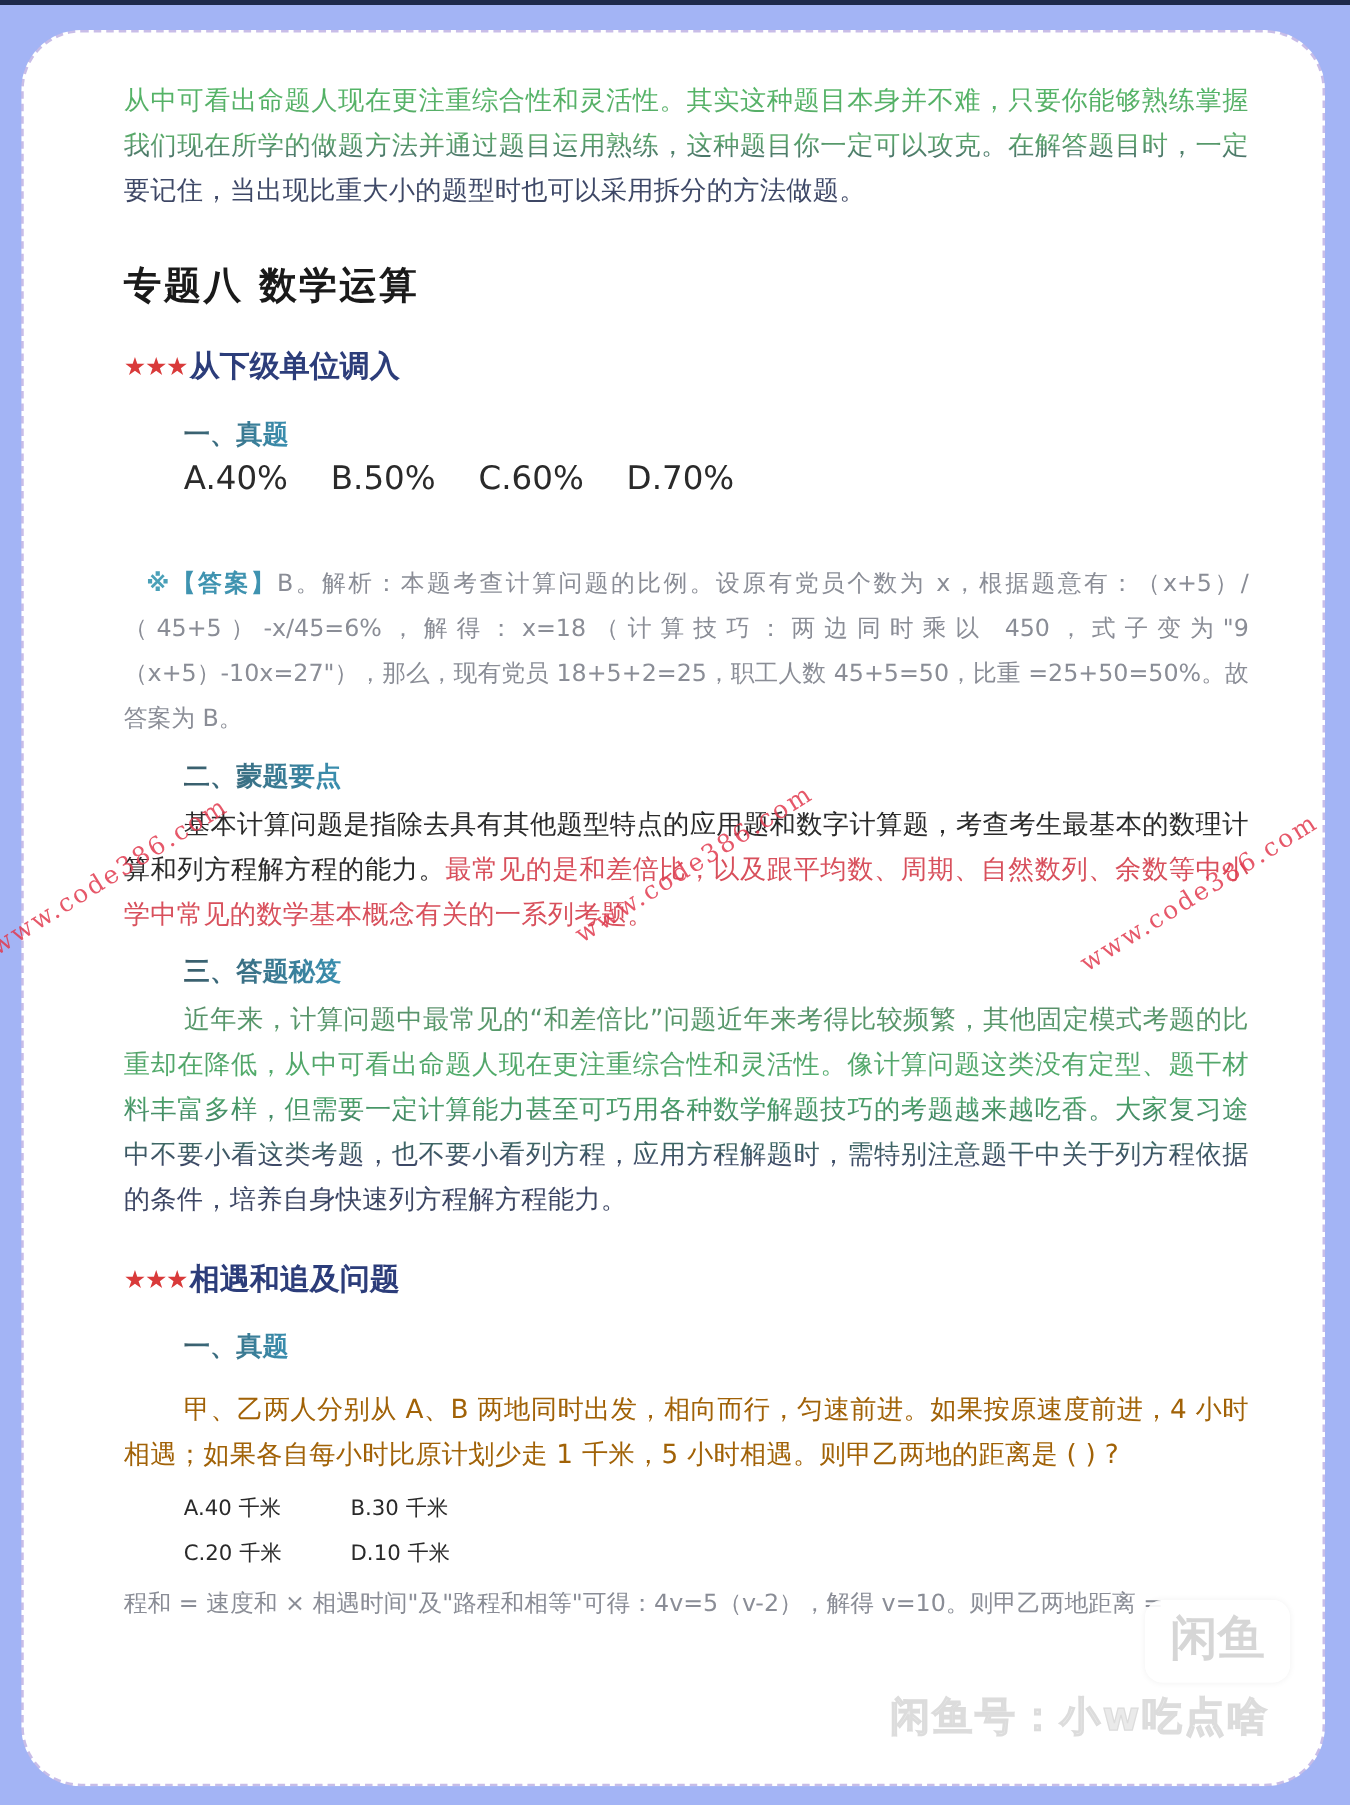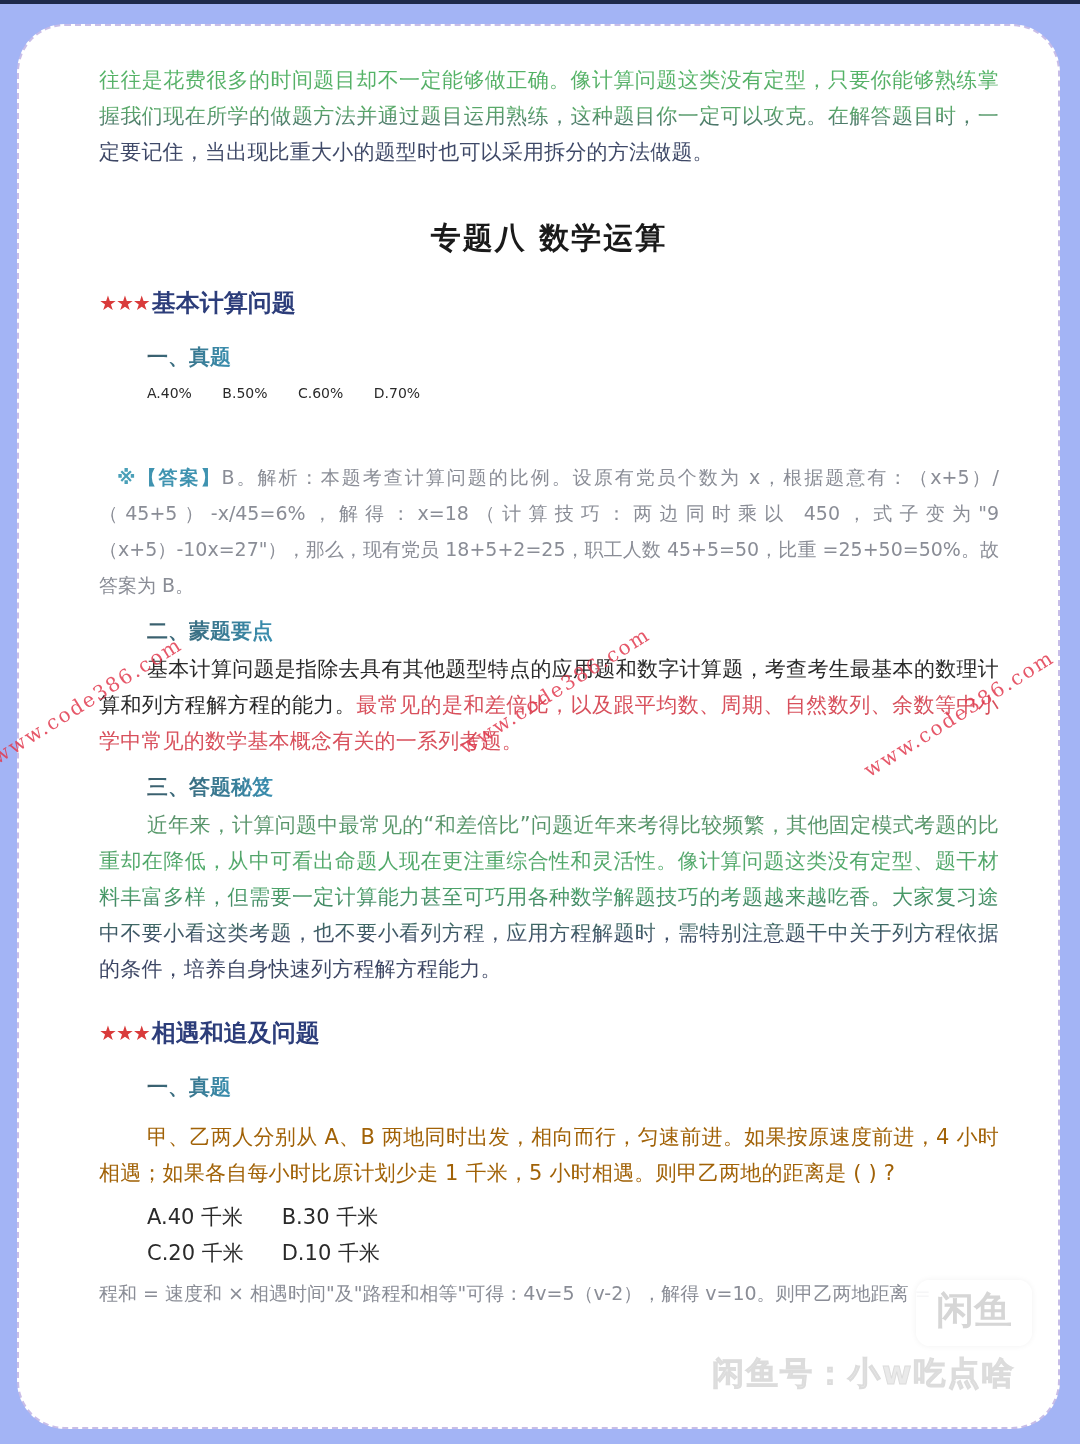--- a/index.html
+++ b/index.html
@@ -21,50 +21,50 @@
   .para {
     font-size: 21px; line-height: 36px; margin: 0; letter-spacing: 0.2px;
     text-align: justify;
   }
   .indent { text-indent: 48px; }
   .grad-green-dark {
     background: linear-gradient(180deg, #52b765 0%, #5aa86a 45%, #3f4a6a 70%, #3c4562 100%);
     -webkit-background-clip: text; background-clip: text; color: transparent;
   }
   .title {
-    text-align: center; font-size: 30px; font-weight: bold; color: #1a1a1a;
-    margin: 48px 0 0 0; letter-spacing: 2px;
+    text-align: left; font-size: 30px; font-weight: bold; color: #1a1a1a;
+    margin: 38px 0 0 0; letter-spacing: 2px;
   }
   .section-h {
     font-size: 24px; font-weight: bold; color: #2c3d7a; margin: 28px 0 0 0;
     display: flex; align-items: center;
   }
   .stars { color: #d93a3a; font-size: 20px; letter-spacing: -1px; margin-right: 2px; }
   .sub-h {
     font-size: 21px; font-weight: bold; margin: 24px 0 0 48px;
     background: linear-gradient(90deg, #3a5d6a 0%, #3a8fb0 100%);
     -webkit-background-clip: text; background-clip: text; color: transparent;
     display: inline-block;
   }
   .q { color: #2a2a2a; }
-  .opts { font-size: 14px; color: #2a2a2a; margin: 4px 0 0 48px; line-height: 36px; }
+  .opts { font-size: 26px; color: #2a2a2a; margin: 4px 0 0 48px; line-height: 36px; }
   .opts span { margin-right: 26px; }
   .ans {
     font-size: 19px; line-height: 36px; color: #8a8d96; margin: 10px 0 0 0; text-align: justify;
   }
   .ans .mark { color: #4aa0b8; font-weight: bold; }
   .ans .ans-key { color: #3f93b0; font-weight: bold; }
   .dark { color: #2a2a2a; }
   .red { color: #d8505c; }
   .grad-green {
     background: linear-gradient(180deg, #5a8c6a 0%, #4fb06a 40%, #3f7a64 60%, #3d4866 75%, #3b4462 100%);
     -webkit-background-clip: text; background-clip: text; color: transparent;
   }
   .teal-bold { color: #a16207; font-weight: normal; }
-  .opts2 { font-size: 21px; color: #2a2a2a; margin: 8px 0 0 48px; line-height: 36px; }
+  .opts2 { font-size: 17px; color: #2a2a2a; margin: 8px 0 0 48px; line-height: 36px; }
   .opts2 .row span { display: inline-block; min-width: 128px; }
   .wm {
     position: absolute; color: #e23b50; font-family: "DejaVu Serif", serif;
     font-size: 20px; letter-spacing: 2px; transform: rotate(-32deg); transform-origin: left bottom;
     opacity: 0.85; white-space: nowrap; pointer-events: none;
   }
   .xianyu-logo {
     position: absolute; left: 916px; top: 1280px; width: 116px; height: 66px;
     background: rgba(255,255,255,0.92); border-radius: 14px;
     box-shadow: 0 0 6px rgba(0,0,0,0.06);
@@ -77,28 +77,28 @@
   }
 </style>
 </head>
 <body>
 
 <div class="topbar"></div>
 
 <div class="card">
   <div class="content">
 
-    <p class="para grad-green-dark">往往是花费很多的时间题目却不一定能够做正确。像计算问题这类没有定型，只要你能够熟练掌握我们现在所学的做题方法并通过题目运用熟练，这种题目你一定可以攻克。在解答题目时，一定要记住，当出现比重大小的题型时也可以采用拆分的方法做题。</p>
+    <p class="para grad-green-dark">从中可看出命题人现在更注重综合性和灵活性。其实这种题目本身并不难，只要你能够熟练掌握我们现在所学的做题方法并通过题目运用熟练，这种题目你一定可以攻克。在解答题目时，一定要记住，当出现比重大小的题型时也可以采用拆分的方法做题。</p>
 
     <h1 class="title">专题八  数学运算</h1>
 
     
     <div class="section-h">
       <span class="stars">★★★</span>
-      <span>基本计算问题</span>
+      <span>从下级单位调入</span>
     </div>
 
     <div class="sub-h">一、真题</div>
     <div class="opts">
       <span>A.40%</span>
       <span>B.50%</span>
       <span>C.60%</span>
       <span>D.70%</span>
     </div>
     <p class="ans" style="text-indent:18px;margin-top:48px;">

